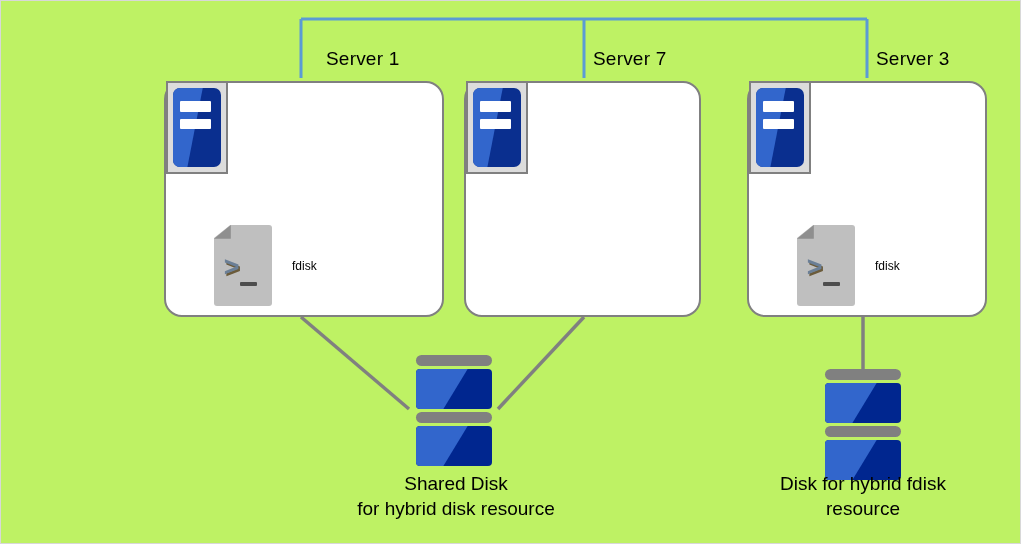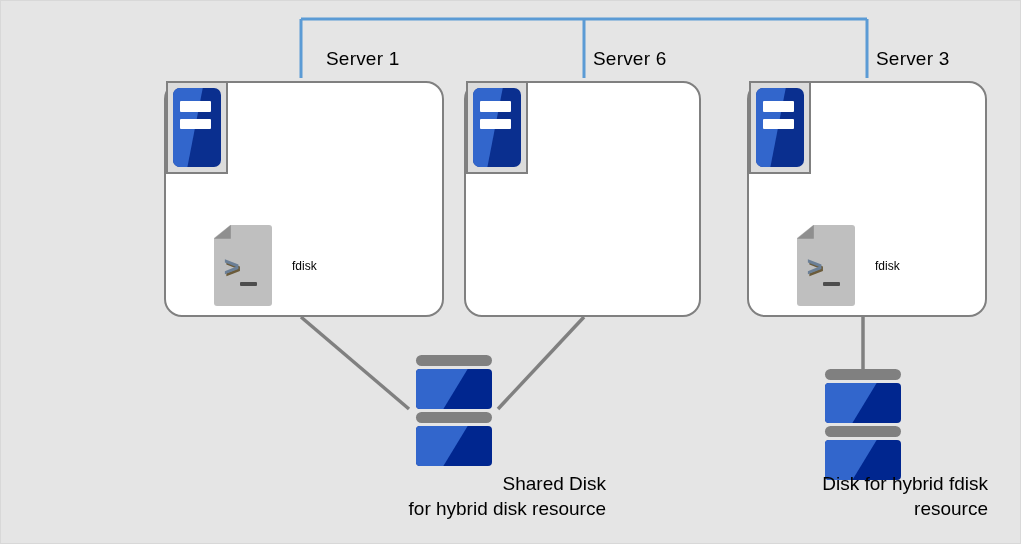--- a/index.html
+++ b/index.html
@@ -7,21 +7,21 @@
     padding: 0;
     background: #ffffff;
   }
   body {
     font-family: "Liberation Sans", sans-serif;
   }
   #stage {
     position: relative;
     width: 1021px;
     height: 544px;
-    background: #e5e5e5;
+    background: #bef264;
     border: 1px solid #d8d8d8;
     box-sizing: border-box;
     overflow: hidden;
   }
   #svg-layer {
     position: absolute;
     left: 0;
     top: 0;
     width: 1021px;
     height: 544px;
@@ -159,21 +159,21 @@
     width: 100%; height: 100%;
     background: #3266cc;
     clip-path: polygon(0 0, 68% 0, 36% 100%, 0 100%);
   }
 
   
   .caption {
     position: absolute;
     font-size: 19px;
     color: #000000;
-    text-align: right;
+    text-align: center;
     line-height: 1.32;
     white-space: pre-line;
   }
 </style>
 </head>
 <body>
 
 <div id="stage">
 
   <svg id="svg-layer" viewBox="0 0 1021 544" xmlns="http://www.w3.org/2000/svg">
@@ -209,21 +209,21 @@
   <div class="fdisk-group" style="left:213px; top:224px;">
     <div class="fdisk-doc">
       <div class="page"></div>
       <div class="fold"></div>
       <div class="prompt">&gt;</div>
       <div class="cursor"></div>
     </div>
     <div class="fdisk-label">fdisk</div>
   </div>
 
-  <div class="server-label" style="left:592px; top:47px;">Server 6</div>
+  <div class="server-label" style="left:592px; top:47px;">Server 7</div>
 
   <div class="server-box" style="left:463px; top:80px; width:237px; height:236px;"></div>
 
   <div class="server-icon" style="left:465px; top:80px;">
     <div class="inner">
       <div class="bar b1"></div>
       <div class="bar b2"></div>
     </div>
   </div>
 

